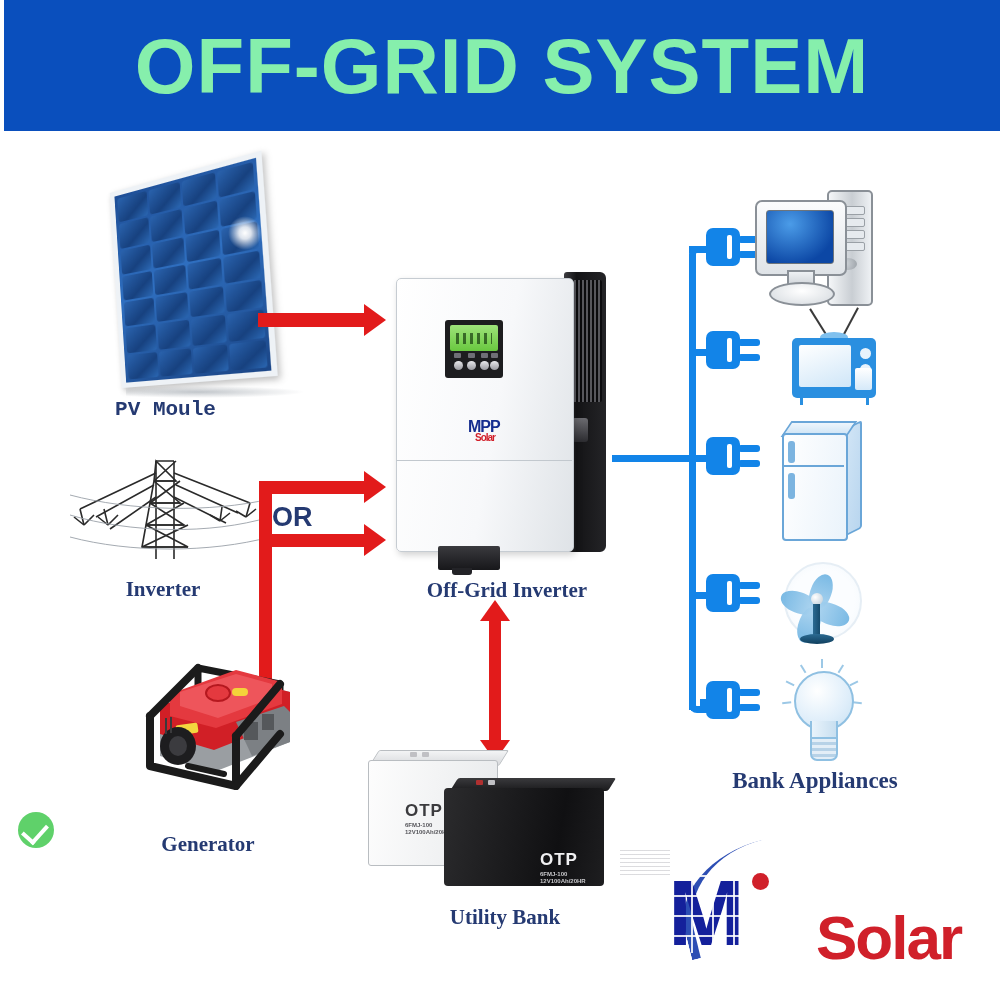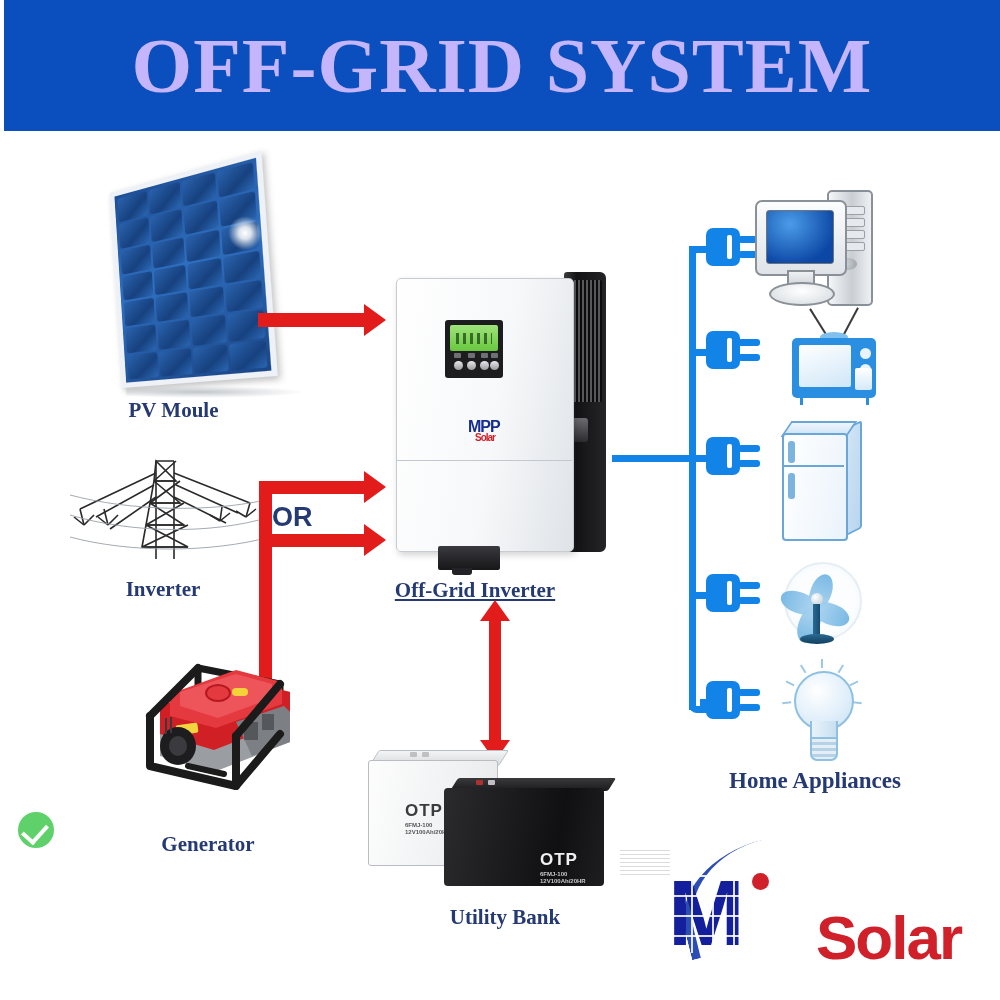--- a/index.html
+++ b/index.html
@@ -22,22 +22,22 @@
     left: 4px;
     top: 0px;
     width: 996px;
     height: 131px;
     background: #0a4fbd;
     display: flex;
     align-items: center;
     justify-content: center;
   }
   .banner-title {
-    color: #c4b5fd;
-    font-family: Liberation Serif, serif;
+    color: #86efac;
+    font-family: Liberation Sans, sans-serif;
     font-weight: bold;
     font-size: 78px;
     letter-spacing: 1px;
     line-height: 1;
     white-space: nowrap;
   }
 
   
   .label {
     position: absolute;
@@ -580,21 +580,21 @@
         <div class="pv-cell"></div>
         <div class="pv-cell"></div>
       <div class="pv-cell"></div>
         <div class="pv-cell"></div>
         <div class="pv-cell"></div>
         <div class="pv-cell"></div>
     </div>
     <div class="pv-glint"></div>
     <div class="pv-shadow"></div>
   </div>
-  <div class="label" style="left:116px; top:398px; width:115px;">PV Moule</div>
+  <div class="label" style="left:108px; top:398px; width:115px;font-family:Liberation Mono, monospace;">PV Moule</div>
 
   <div class="red-line" style="left:258px; top:313px; width:110px; height:14px;"></div>
   <div class="red-head head-right" style="left:364px; top:304px;"></div>
 
   <div class="pylon">
     <svg width="200" height="110" viewBox="0 0 200 110">
       <g stroke="#2a2a2a" stroke-width="1.6" fill="none">
         <path d="M86 6 L86 104 M104 6 L104 104"></path>
         <path d="M86 6 L104 6 M84 26 L106 26 M80 48 L110 48 M76 70 L114 70 M72 92 L118 92"></path>
         <path d="M86 6 L106 26 L84 26 Z M84 26 L110 48 L80 48 Z M80 48 L114 70 L76 70 Z M76 70 L118 92 L72 92 Z"></path>
@@ -683,21 +683,21 @@
       <div class="inv-btn" style="left:35px;"></div>
       <div class="inv-btn" style="left:45px;"></div>
     </div>
 
     <div class="inv-logo">
       <span>MPP</span>
       <span class="sol">Solar</span>
     </div>
     <div class="inv-foot"></div>
   </div>
-  <div class="label" style="left:380px; top:578px; width:190px;text-decoration:underline;">Off-Grid Inverter</div>
+  <div class="label" style="left:412px; top:578px; width:190px;">Off-Grid Inverter</div>
 
   <div class="red-line" style="left:489px; top:616px; width:12px; height:128px;"></div>
   <div class="red-head head-up" style="left:480px; top:600px;"></div>
   <div class="red-head head-down" style="left:480px; top:740px;"></div>
 
   <div class="bat">
     <div class="bat-white-top"></div>
     <div class="bat-white">
       <div class="otp-w">
         <span>OTP</span>
@@ -815,21 +815,21 @@
     <div class="ray" style="left:41px; top:-6px; transform: rotate(64deg);"></div>
     <div class="ray" style="left:41px; top:-6px; transform: rotate(-32deg);"></div>
     <div class="ray" style="left:41px; top:-6px; transform: rotate(-64deg);"></div>
     <div class="ray" style="left:41px; top:-6px; transform: rotate(96deg);"></div>
     <div class="ray" style="left:41px; top:-6px; transform: rotate(-96deg);"></div>
     <div class="bulb-glass"></div>
     <div class="bulb-neck"></div>
     <div class="bulb-screw"></div>
   </div>
 
-  <div class="label" style="left:690px; top:768px; width:250px; font-size:23px;">Home Appliances</div>
+  <div class="label" style="left:690px; top:768px; width:250px; font-size:23px;">Bank Appliances</div>
 
   <div class="check"></div>
 
   <div class="logo">
     <div class="logo-swoosh"></div>
     <div class="logo-m">M</div>
     <div class="logo-mgrid"></div>
     <div class="logo-dot"></div>
     <div class="logo-solar">Solar</div>
   </div>

